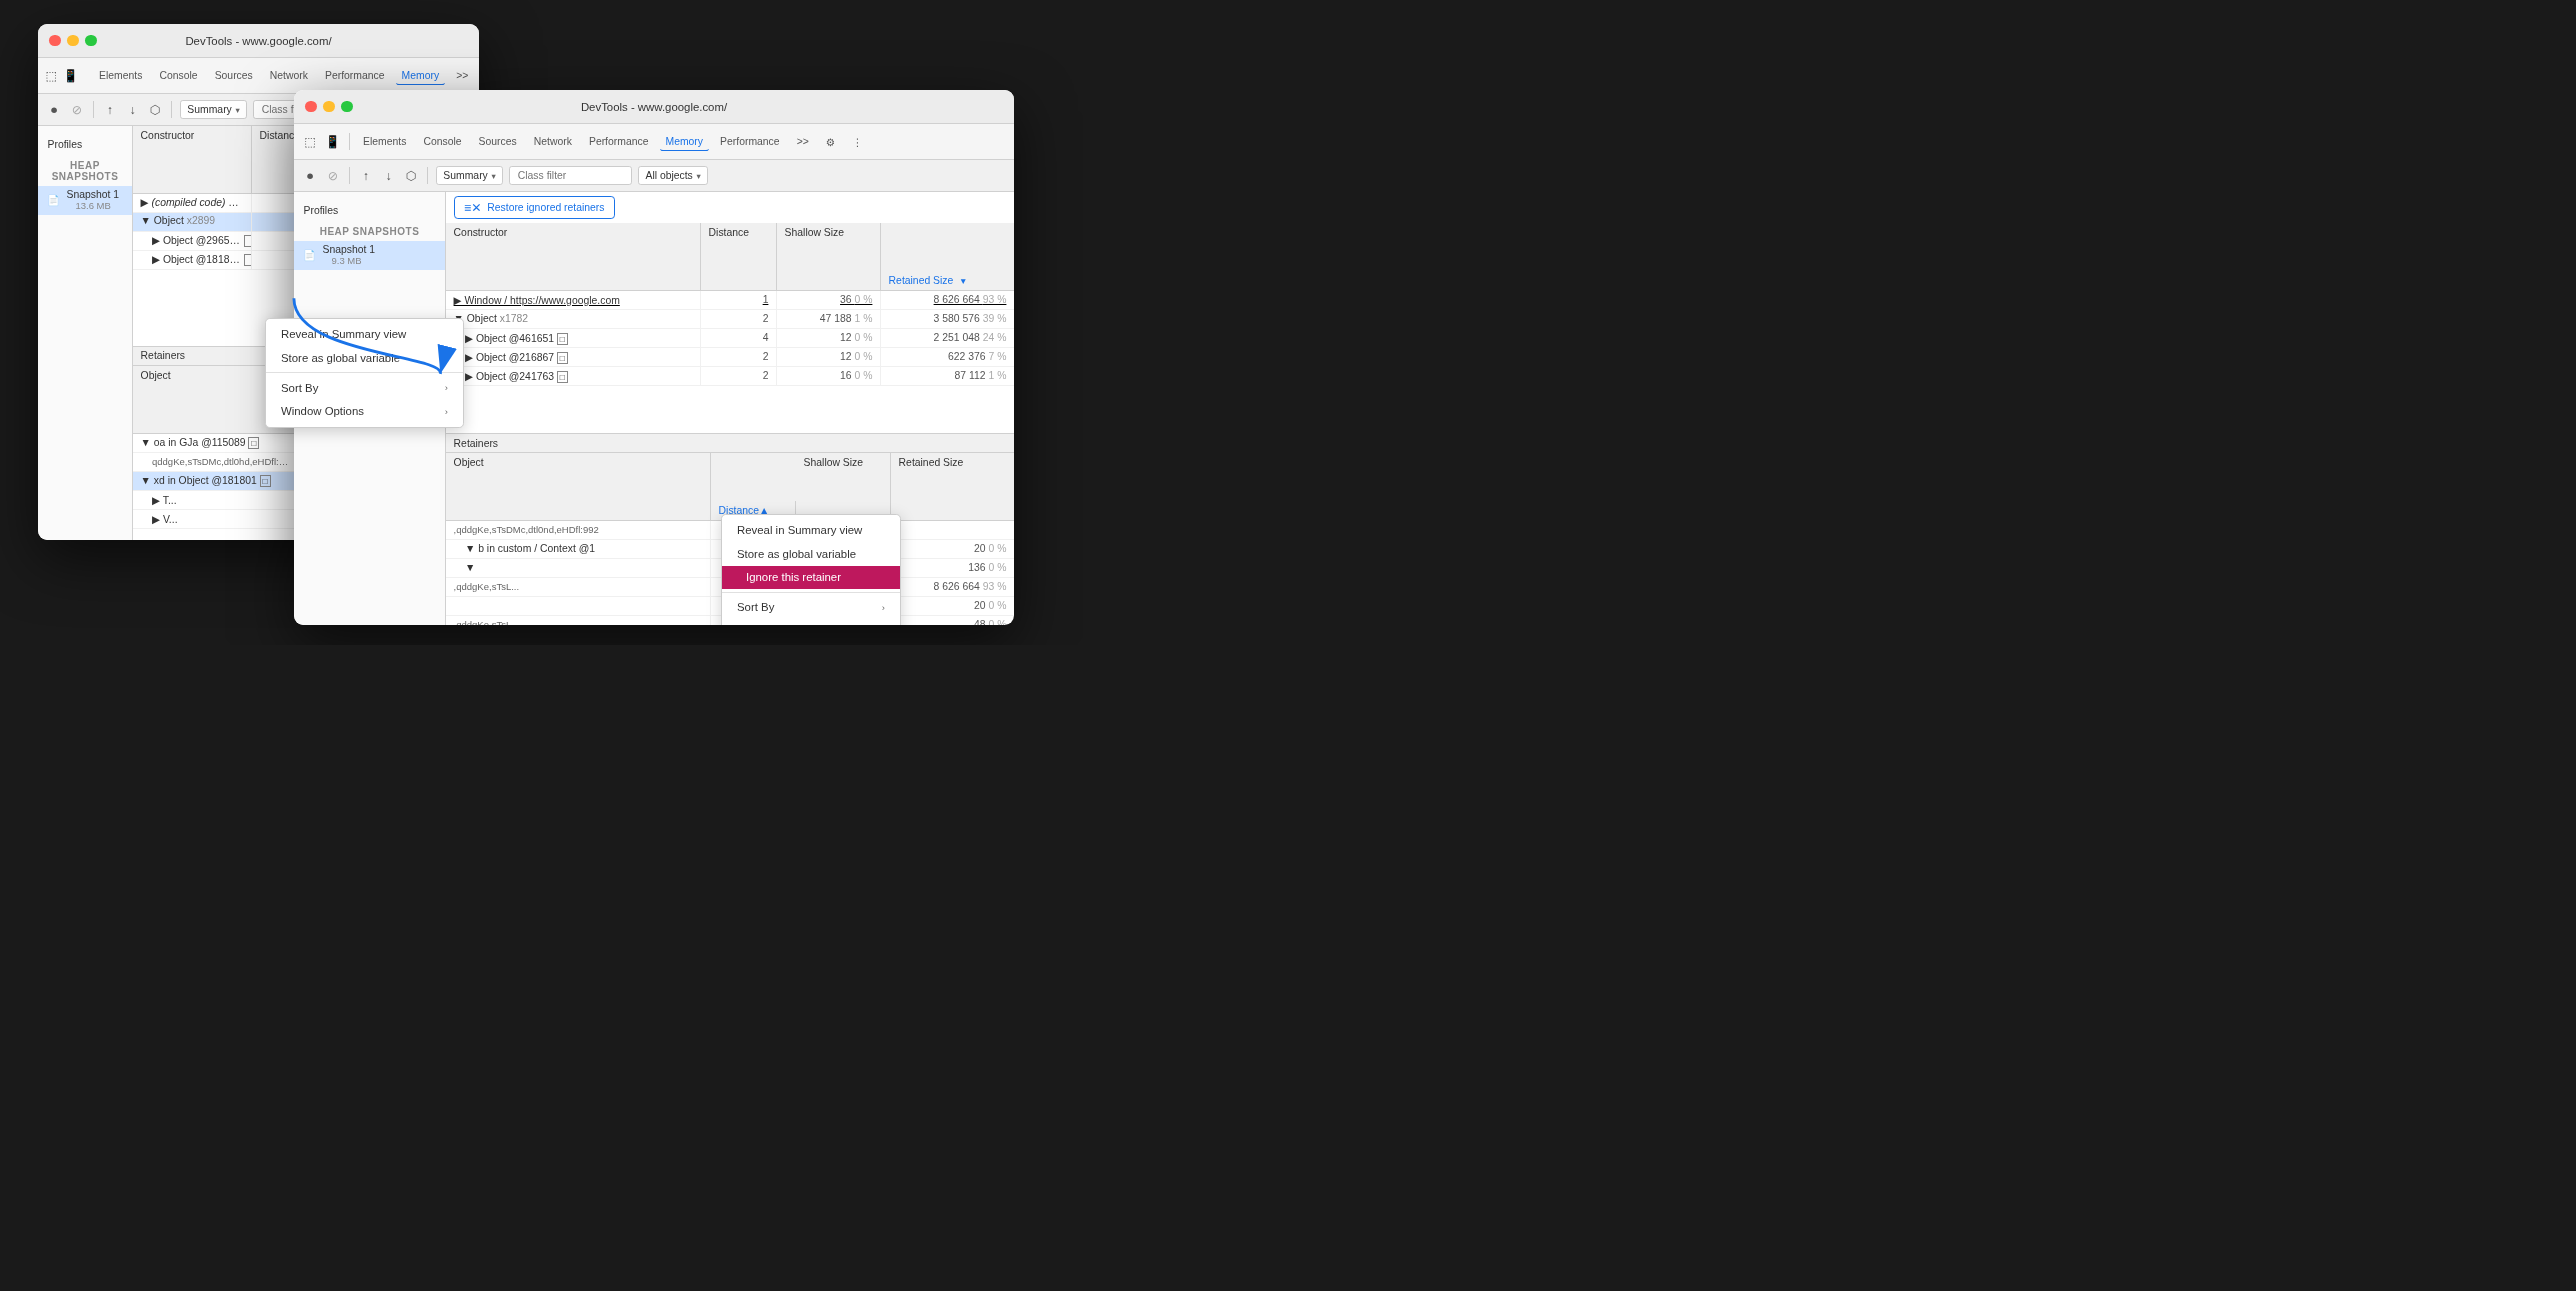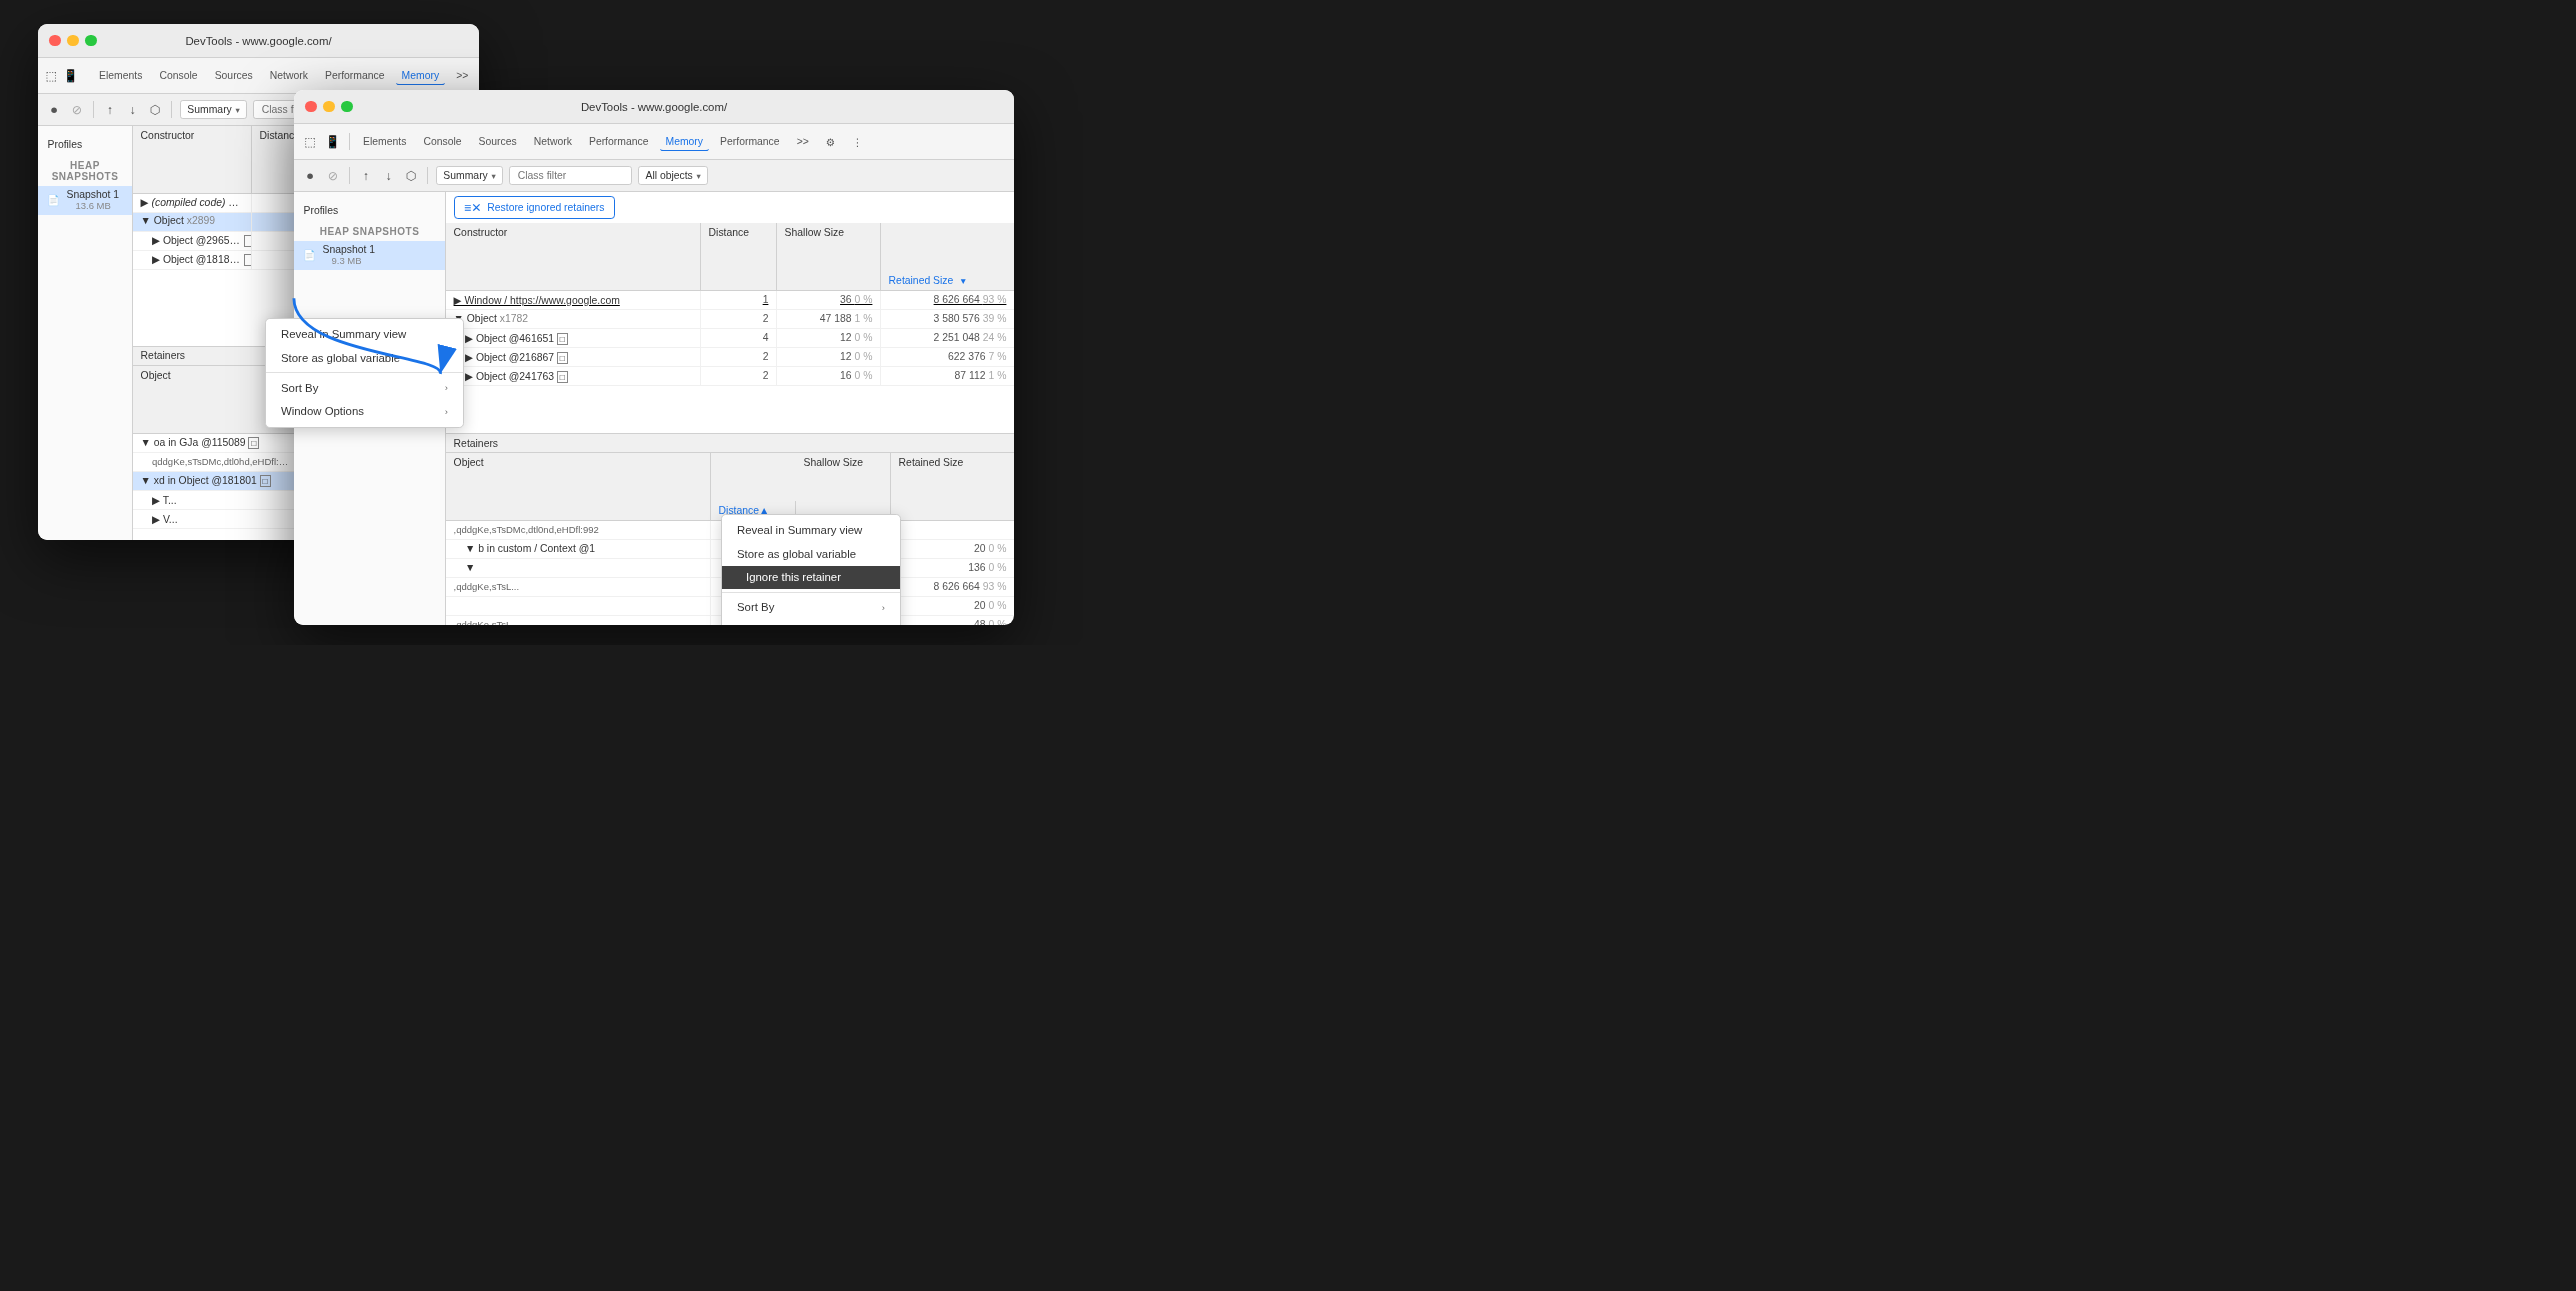--- a/index.html
+++ b/index.html
@@ -319,21 +319,21 @@
 
     .menu-item {
       padding: 5.7px 15px;
       font-size: 11.4px;
       color: #333;
       cursor: pointer;
       display: flex;
       align-items: center;
       justify-content: space-between;
     }
-    .menu-item.highlighted { background: #404040; color: #fff; padding-left: 24px; }
+    .menu-item.highlighted { background: #be185d; color: #fff; padding-left: 24px; }
     .menu-item .submenu-arrow { font-size: 9.5px; color: #666; }
 
     .menu-separator {
       height: 0.9px;
       background: #e0e0e0;
       margin: 2.8px 0;
     }
 
     
     .arrow-connector {

